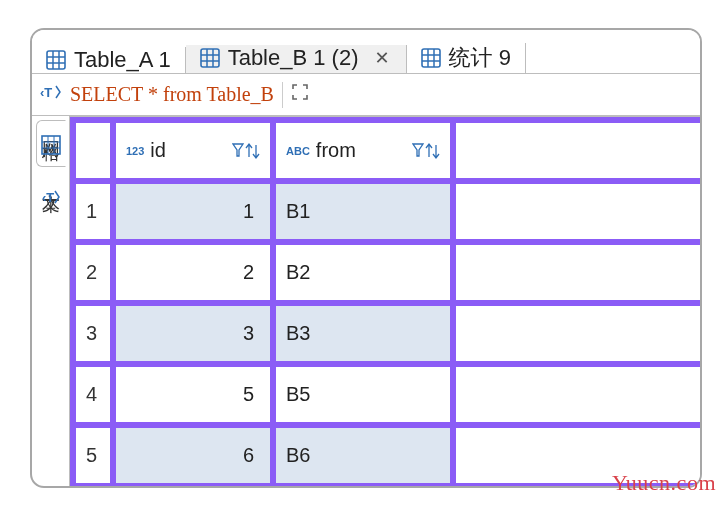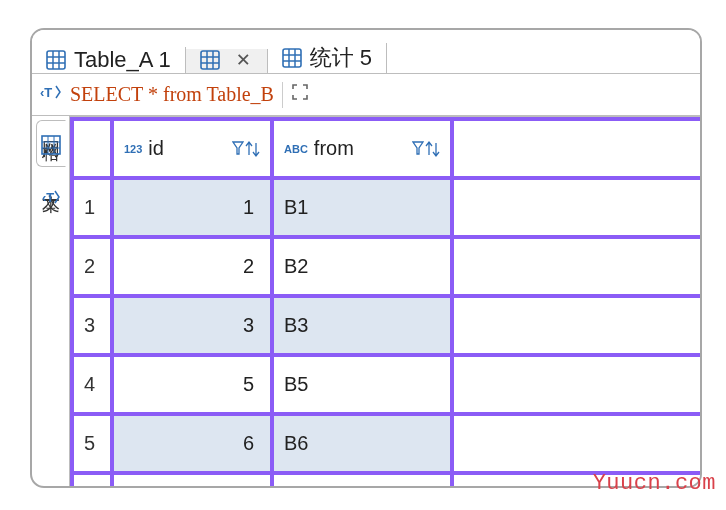--- a/index.html
+++ b/index.html
@@ -136,21 +136,21 @@
     border-bottom: none;
     overflow: hidden;
     margin-left:-1px;
   }
   table.grid {
     border-collapse: collapse;
     width: 100%;
     table-layout: fixed;
   }
   .grid th, .grid td {
-    border: 4px solid #8b5cf6;
+    border: 6px solid #8b5cf6;
     height: 32px;
     padding: 16px 10px;
     font-size: 20px;
     color: #222;
   }
   .grid th {
     background: #fff;
     font-weight: 400;
     text-align: left;
   }
@@ -170,21 +170,21 @@
   .col-label { display:flex; align-items:center; gap:6px; justify-content:space-between;}
   .col-left { display:flex; align-items:center; gap:6px;}
   .type-badge { font-size:11px; font-weight:bold; color:#2f6fb5; }
   .filter-icon { display:inline-flex; }
   
   .watermark {
     position: absolute;
     right: 10px;
     bottom: 14px;
     color: #d9414a;
-    font-family: Liberation Mono, monospace;
+    font-family: Liberation Serif, serif;
     font-size: 22px;
     letter-spacing: 0.5px;
     z-index: 5;
   }
 </style>
 </head>
 <body>
 
 <div class="window">
 
@@ -204,33 +204,34 @@
     <div class="tab active">
       <span class="table-icon">
         <svg viewBox="0 0 20 20" width="20" height="20">
             <rect x="1" y="1" width="18" height="18" rx="2" fill="none" stroke="#2f6fb5" stroke-width="1.6"></rect>
             <line x1="1" y1="7" x2="19" y2="7" stroke="#2f6fb5" stroke-width="1.5"></line>
             <line x1="1" y1="13" x2="19" y2="13" stroke="#2f6fb5" stroke-width="1.5"></line>
             <line x1="7" y1="1" x2="7" y2="19" stroke="#2f6fb5" stroke-width="1.5"></line>
             <line x1="13" y1="1" x2="13" y2="19" stroke="#2f6fb5" stroke-width="1.5"></line>
           </svg>
       </span>
+      <span>Table_B 1 (2)</span>
       <span class="close">✕</span>
     </div>
     <div class="tab">
       <span class="table-icon">
         <svg viewBox="0 0 20 20" width="20" height="20">
             <rect x="1" y="1" width="18" height="18" rx="2" fill="none" stroke="#2f6fb5" stroke-width="1.6"></rect>
             <line x1="1" y1="7" x2="19" y2="7" stroke="#2f6fb5" stroke-width="1.5"></line>
             <line x1="1" y1="13" x2="19" y2="13" stroke="#2f6fb5" stroke-width="1.5"></line>
             <line x1="7" y1="1" x2="7" y2="19" stroke="#2f6fb5" stroke-width="1.5"></line>
             <line x1="13" y1="1" x2="13" y2="19" stroke="#2f6fb5" stroke-width="1.5"></line>
           </svg>
       </span>
-      <span>统计 5</span>
+      <span>统计 9</span>
     </div>
   </div>
 
   <div class="sqlbar">
     <span>
       <svg width="22" height="18" viewBox="0 0 22 18">
           <text x="0" y="14" font-size="13" font-weight="bold" fill="#2f6fb5">‹T</text>
           <path d="M16 3 L20 9 L16 15" fill="none" stroke="#2f6fb5" stroke-width="1.5"></path>
         </svg>
     </span>

